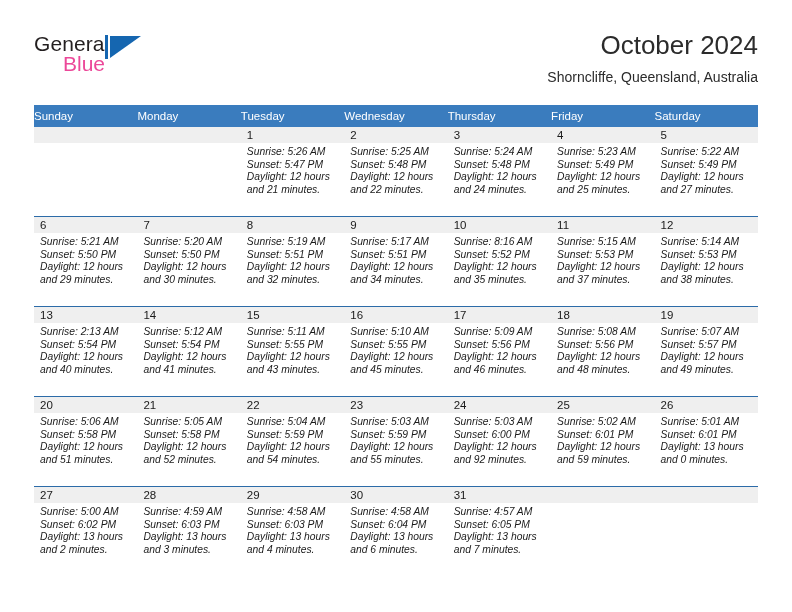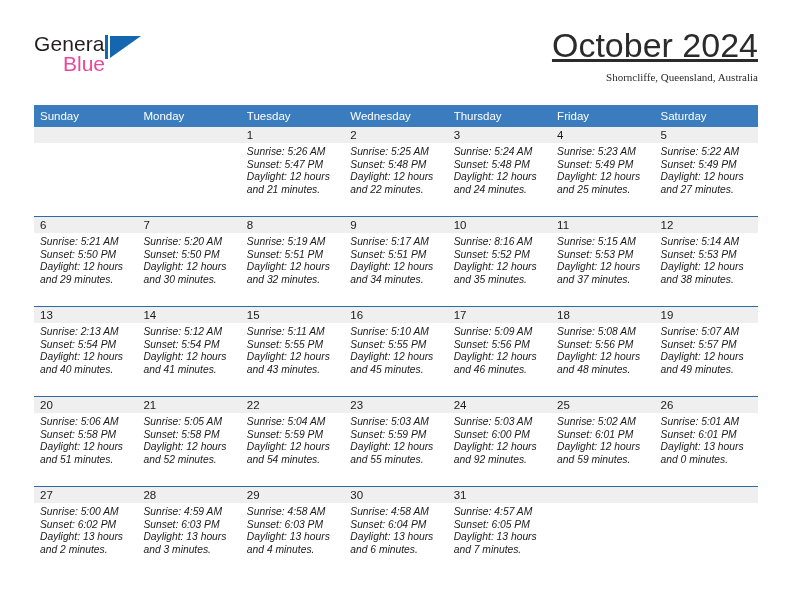--- a/index.html
+++ b/index.html
@@ -80,53 +80,51 @@
     border-bottom: 22px solid transparent;
   }
 
   .title-block {
     position: absolute;
     right: 0;
     top: 0;
     text-align: right;
   }
   .cal-title {
-    font-size: 34px;
+    font-size: 26px;
     color: #2b2b2b;
     line-height: 30px;
     font-weight: normal;
     white-space: nowrap;
-    text-decoration: underline;
   }
   .cal-subtitle {
-    font-size: 11px;
+    font-size: 14px;
     color: #2b2b2b;
     line-height: 22px;
     margin-top: 6px;
     white-space: nowrap;
-    font-family: Liberation Serif, serif;
   }
 
   
   .calendar {
     position: absolute;
     left: 34px;
     top: 105px;
     width: 724px;
     border-collapse: collapse;
     table-layout: fixed;
   }
 
   .calendar th {
     background: #3a7cbe;
     color: #ffffff;
     font-size: 11.5px;
     font-weight: normal;
     text-align: left;
-    padding: 5px 0 5px 6px;
+    padding: 5px 0 5px 0;
     height: 10px;
     line-height: 12px;
     border: none;
     margin-top: 10px;
   }
 
   .calendar td {
     vertical-align: top;
     padding: 0;
     border: none;

